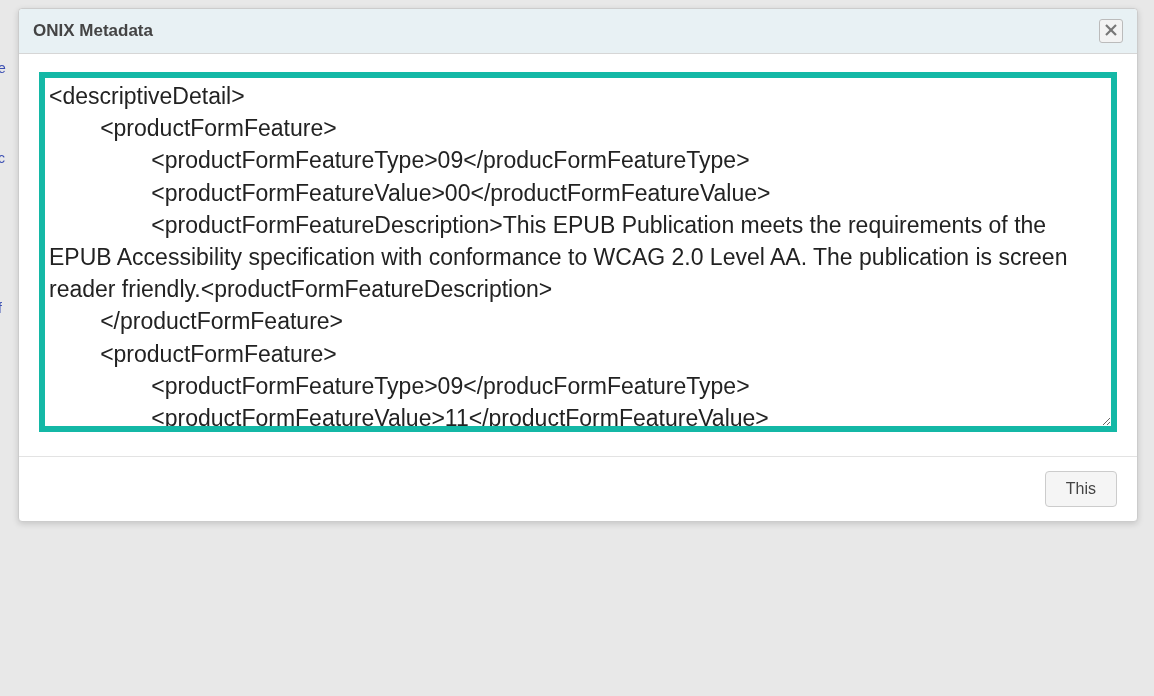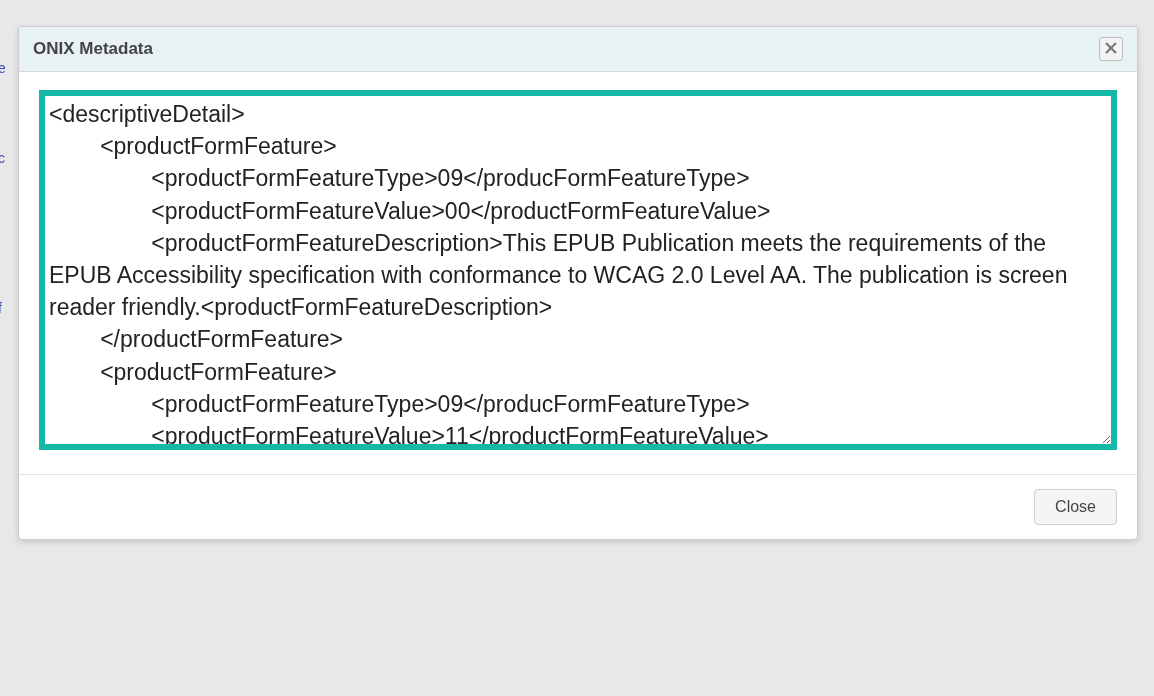--- a/index.html
+++ b/index.html
@@ -24,21 +24,21 @@
   .bg-slivers div {
     color: #3b4fb3;
     font-size: 14px;
     position: absolute;
     left: -2px;
   }
 
   .dialog {
     position: absolute;
     left: 18px;
-    top: 26px;
+    top: 8px;
     width: 1118px;
     background: #ffffff;
     border: 1px solid #ccc;
     border-radius: 4px;
     box-shadow: 0 2px 6px rgba(0,0,0,0.15);
     display: flex;
     flex-direction: column;
   }
 
   .dialog-header {
@@ -165,16 +165,16 @@
                 &lt;productFormFeatureType&gt;09&lt;/producFormFeatureType&gt;
                 &lt;productFormFeatureValue&gt;11&lt;/productFormFeatureValue&gt;
         &lt;/productFormFeature&gt;
         &lt;productFormFeature&gt;
                 &lt;productFormFeatureType&gt;09&lt;/producFormFeatureType&gt;
                 &lt;productFormFeatureValue&gt;13&lt;/productFormFeatureValue&gt;
 </textarea>
   </div>
 
   <div class="dialog-footer">
-    <button class="btn">Close</button>
+    <button class="btn">This</button>
   </div>
 
 </div>
 
 </body></html>

